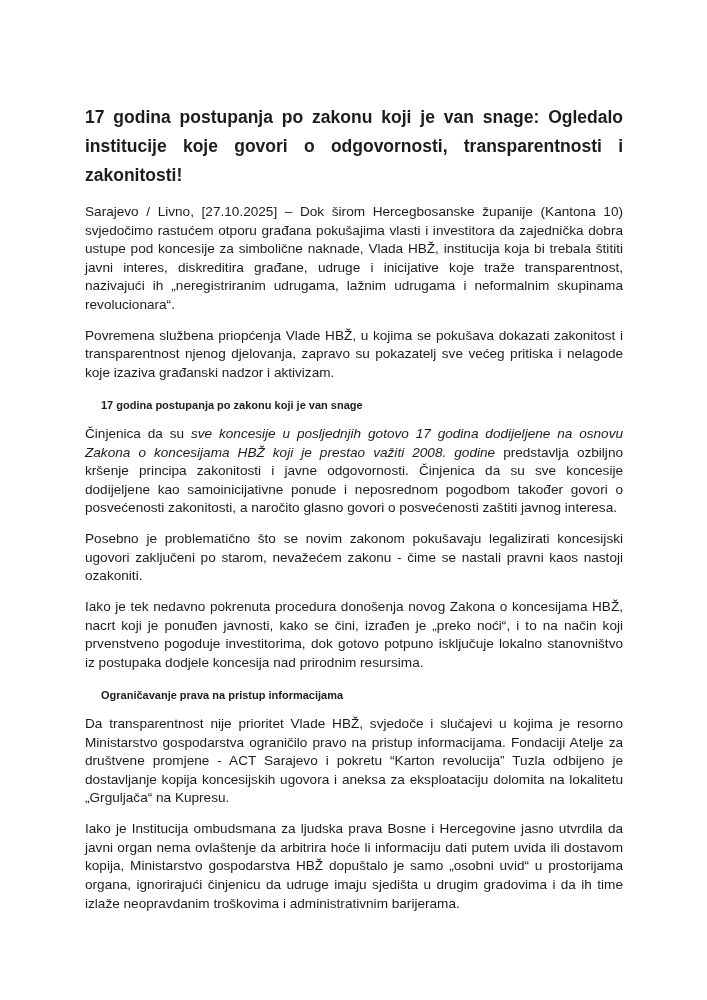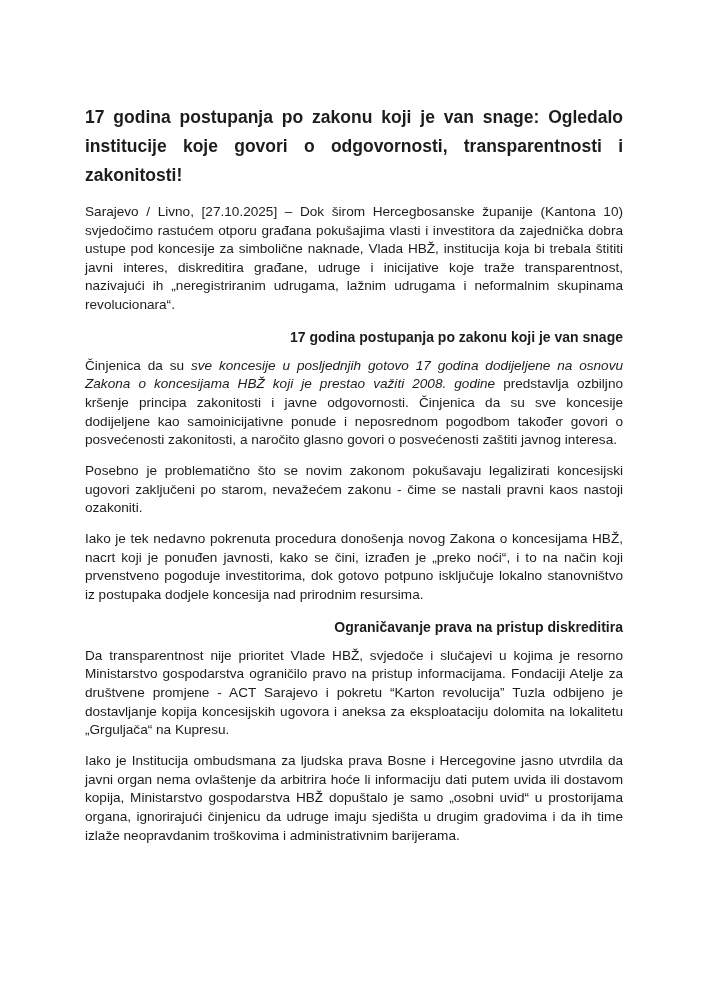--- a/index.html
+++ b/index.html
@@ -26,46 +26,47 @@
     text-align: justify;
     margin: 0 0 13px 0;
   }
   .para {
     font-size: 13.6px;
     line-height: 18.6px;
     text-align: justify;
     margin: 0 0 12.3px 0;
   }
   .section-heading {
-    font-size: 14px;
+    font-size: 11px;
     line-height: 21px;
     font-weight: 700;
-    text-align: right;
-    margin: 9px 0 9px 0;
+    text-align: left;
+    margin: 9px 0 9px 16px;
   }
   strong { font-weight: 400; }
   em { }
 </style>
 </head>
 <body>
 
 <div class="page">
 
   <h1 class="title">17 godina postupanja po zakonu koji je van snage: Ogledalo institucije koje govori o odgovornosti, transparentnosti i zakonitosti!</h1>
 
   <p class="para"><strong>Sarajevo / Livno, [27.10.2025]</strong><span> – Dok širom Hercegbosanske županije (Kantona 10) svjedočimo rastućem otporu građana pokušajima vlasti i investitora da zajednička dobra ustupe pod koncesije za simbolične naknade, Vlada HBŽ, institucija koja bi trebala štititi javni interes, diskreditira građane, udruge i inicijative koje traže transparentnost, nazivajući ih „neregistriranim udrugama, lažnim udrugama i neformalnim skupinama revolucionara“.</span></p>
 
+  <p class="para">Povremena službena priopćenja Vlade HBŽ, u kojima se pokušava dokazati zakonitost i transparentnost njenog djelovanja, zapravo su pokazatelj sve većeg pritiska i nelagode koje izaziva građanski nadzor i aktivizam.</p>
 
   <h2 class="section-heading">17 godina postupanja po zakonu koji je van snage</h2>
 
   <p class="para"><span>Činjenica da su </span><em>sve koncesije u posljednjih gotovo 17 godina dodijeljene na osnovu Zakona o koncesijama HBŽ koji je prestao važiti 2008. godine</em><span> predstavlja ozbiljno kršenje principa zakonitosti i javne odgovornosti. Činjenica da su sve koncesije dodijeljene kao samoinicijativne ponude i neposrednom pogodbom također govori o posvećenosti zakonitosti, a naročito glasno govori o posvećenosti zaštiti javnog interesa.</span></p>
 
   <p class="para"><span>Posebno je problematično što se novim zakonom pokušavaju </span><strong>legalizirati koncesijski ugovori</strong><span> zaključeni po starom, nevažećem zakonu - čime se nastali pravni kaos nastoji ozakoniti.</span></p>
 
   <p class="para">Iako je tek nedavno pokrenuta procedura donošenja novog Zakona o koncesijama HBŽ, nacrt koji je ponuđen javnosti, kako se čini, izrađen je „preko noći“, i to na način koji prvenstveno pogoduje investitorima, dok gotovo potpuno isključuje lokalno stanovništvo iz postupaka dodjele koncesija nad prirodnim resursima.</p>
 
-  <h2 class="section-heading">Ograničavanje prava na pristup diskreditira</h2>
+  <h2 class="section-heading">Ograničavanje prava na pristup informacijama</h2>
 
   <p class="para"><span>Da transparentnost nije prioritet Vlade HBŽ, svjedoče i slučajevi u kojima je resorno Ministarstvo gospodarstva ograničilo pravo na pristup informacijama. Fondaciji </span><strong>Atelje za društvene promjene - ACT Sarajevo</strong><span> i pokretu </span><strong>“Karton revolucija” Tuzla</strong><span> odbijeno je dostavljanje kopija koncesijskih ugovora i aneksa za eksploataciju dolomita na lokalitetu „Grguljača“ na Kupresu.</span></p>
 
   <p class="para"><span>Iako je </span><strong>Institucija ombudsmana za ljudska prava Bosne i Hercegovine</strong><span> jasno utvrdila da javni organ nema ovlaštenje da arbitrira hoće li informaciju dati putem uvida ili dostavom kopija, Ministarstvo gospodarstva HBŽ dopuštalo je samo „osobni uvid“ u prostorijama organa, ignorirajući činjenicu da udruge imaju sjedišta u drugim gradovima i da ih time izlaže neopravdanim troškovima i administrativnim barijerama.</span></p>
 
 </div>
 
 </body></html>

